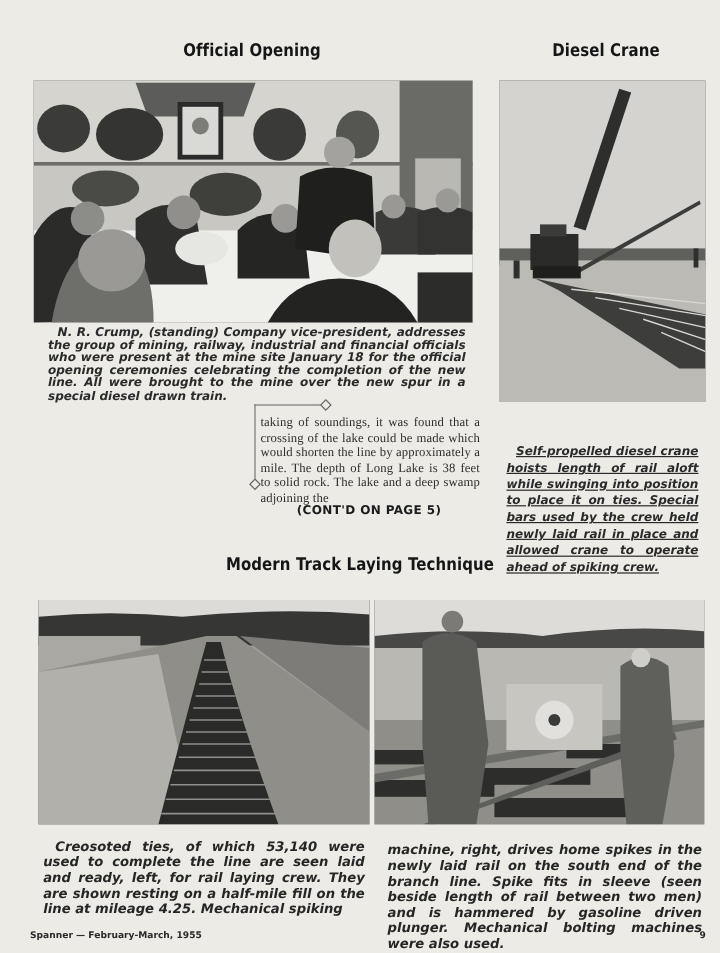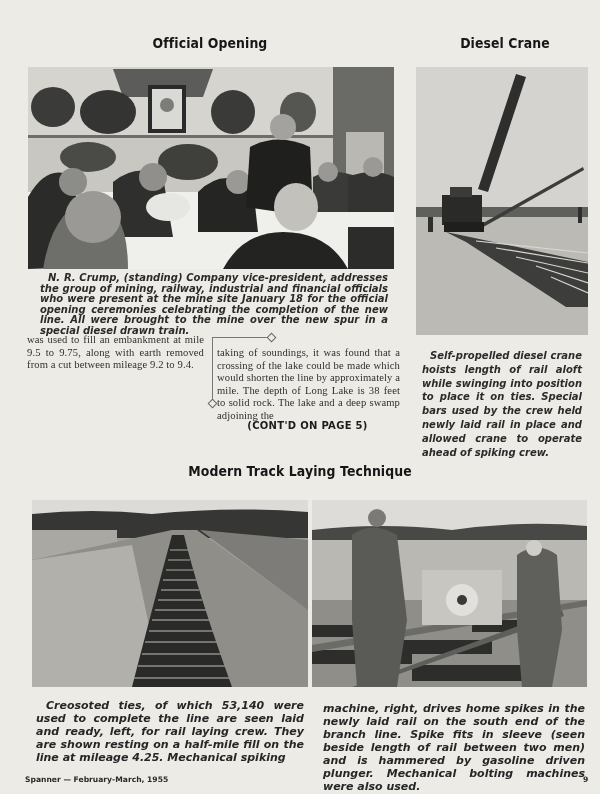--- a/index.html
+++ b/index.html
@@ -101,24 +101,23 @@
       <line x1="80" y1="181" x2="172" y2="196"></line>
       <line x1="100" y1="190" x2="172" y2="206"></line>
       <line x1="120" y1="199" x2="172" y2="216"></line>
       <line x1="135" y1="210" x2="172" y2="226"></line>
     </g>
     <rect x="12" y="150" width="5" height="15" fill="#2f2f2d"></rect>
     <rect x="162" y="140" width="4" height="16" fill="#2f2f2d"></rect>
   </svg>
 </div>
 
-<div class="abs caption-sans" style="left:422px; top:349px; width:160px; line-height:13.8px; text-indent:8px;">Self-propelled diesel crane hoists length of rail aloft while swinging into position to place it on ties. Special bars used by the crew held newly laid rail in place and allowed crane to operate ahead of spiking crew.</div>
+<div class="abs caption-sans" style="left:422px; top:370px; width:160px; line-height:13.8px; text-indent:8px;text-decoration:underline;">Self-propelled diesel crane hoists length of rail aloft while swinging into position to place it on ties. Special bars used by the crew held newly laid rail in place and allowed crane to operate ahead of spiking crew.</div>
 
 <div class="abs body-serif" style="left:27px; top:334px; width:177px;">
-  <p>was used to fill an embankment at mile 9.5 to 9.75, along with earth removed from a cut between mileage 9.2 to 9.4.</p>
 </div>
 
 <div class="abs" style="left:212px; top:337px; width:58px; height:1px; background:#777;"></div>
 <div class="abs" style="left:212px; top:337px; width:1px; height:66px; background:#777;"></div>
 <div class="ornament" style="left:268px; top:334px;"></div>
 <div class="ornament" style="left:209px; top:400px;"></div>
 
 <div class="abs body-serif" style="left:217px; top:347px; width:183px;">
   <p>taking of soundings, it was found that a crossing of the lake could be made which would shorten the line by approximately a mile. The depth of Long Lake is 38 feet to solid rock. The lake and a deep swamp adjoining the</p>
 </div>

